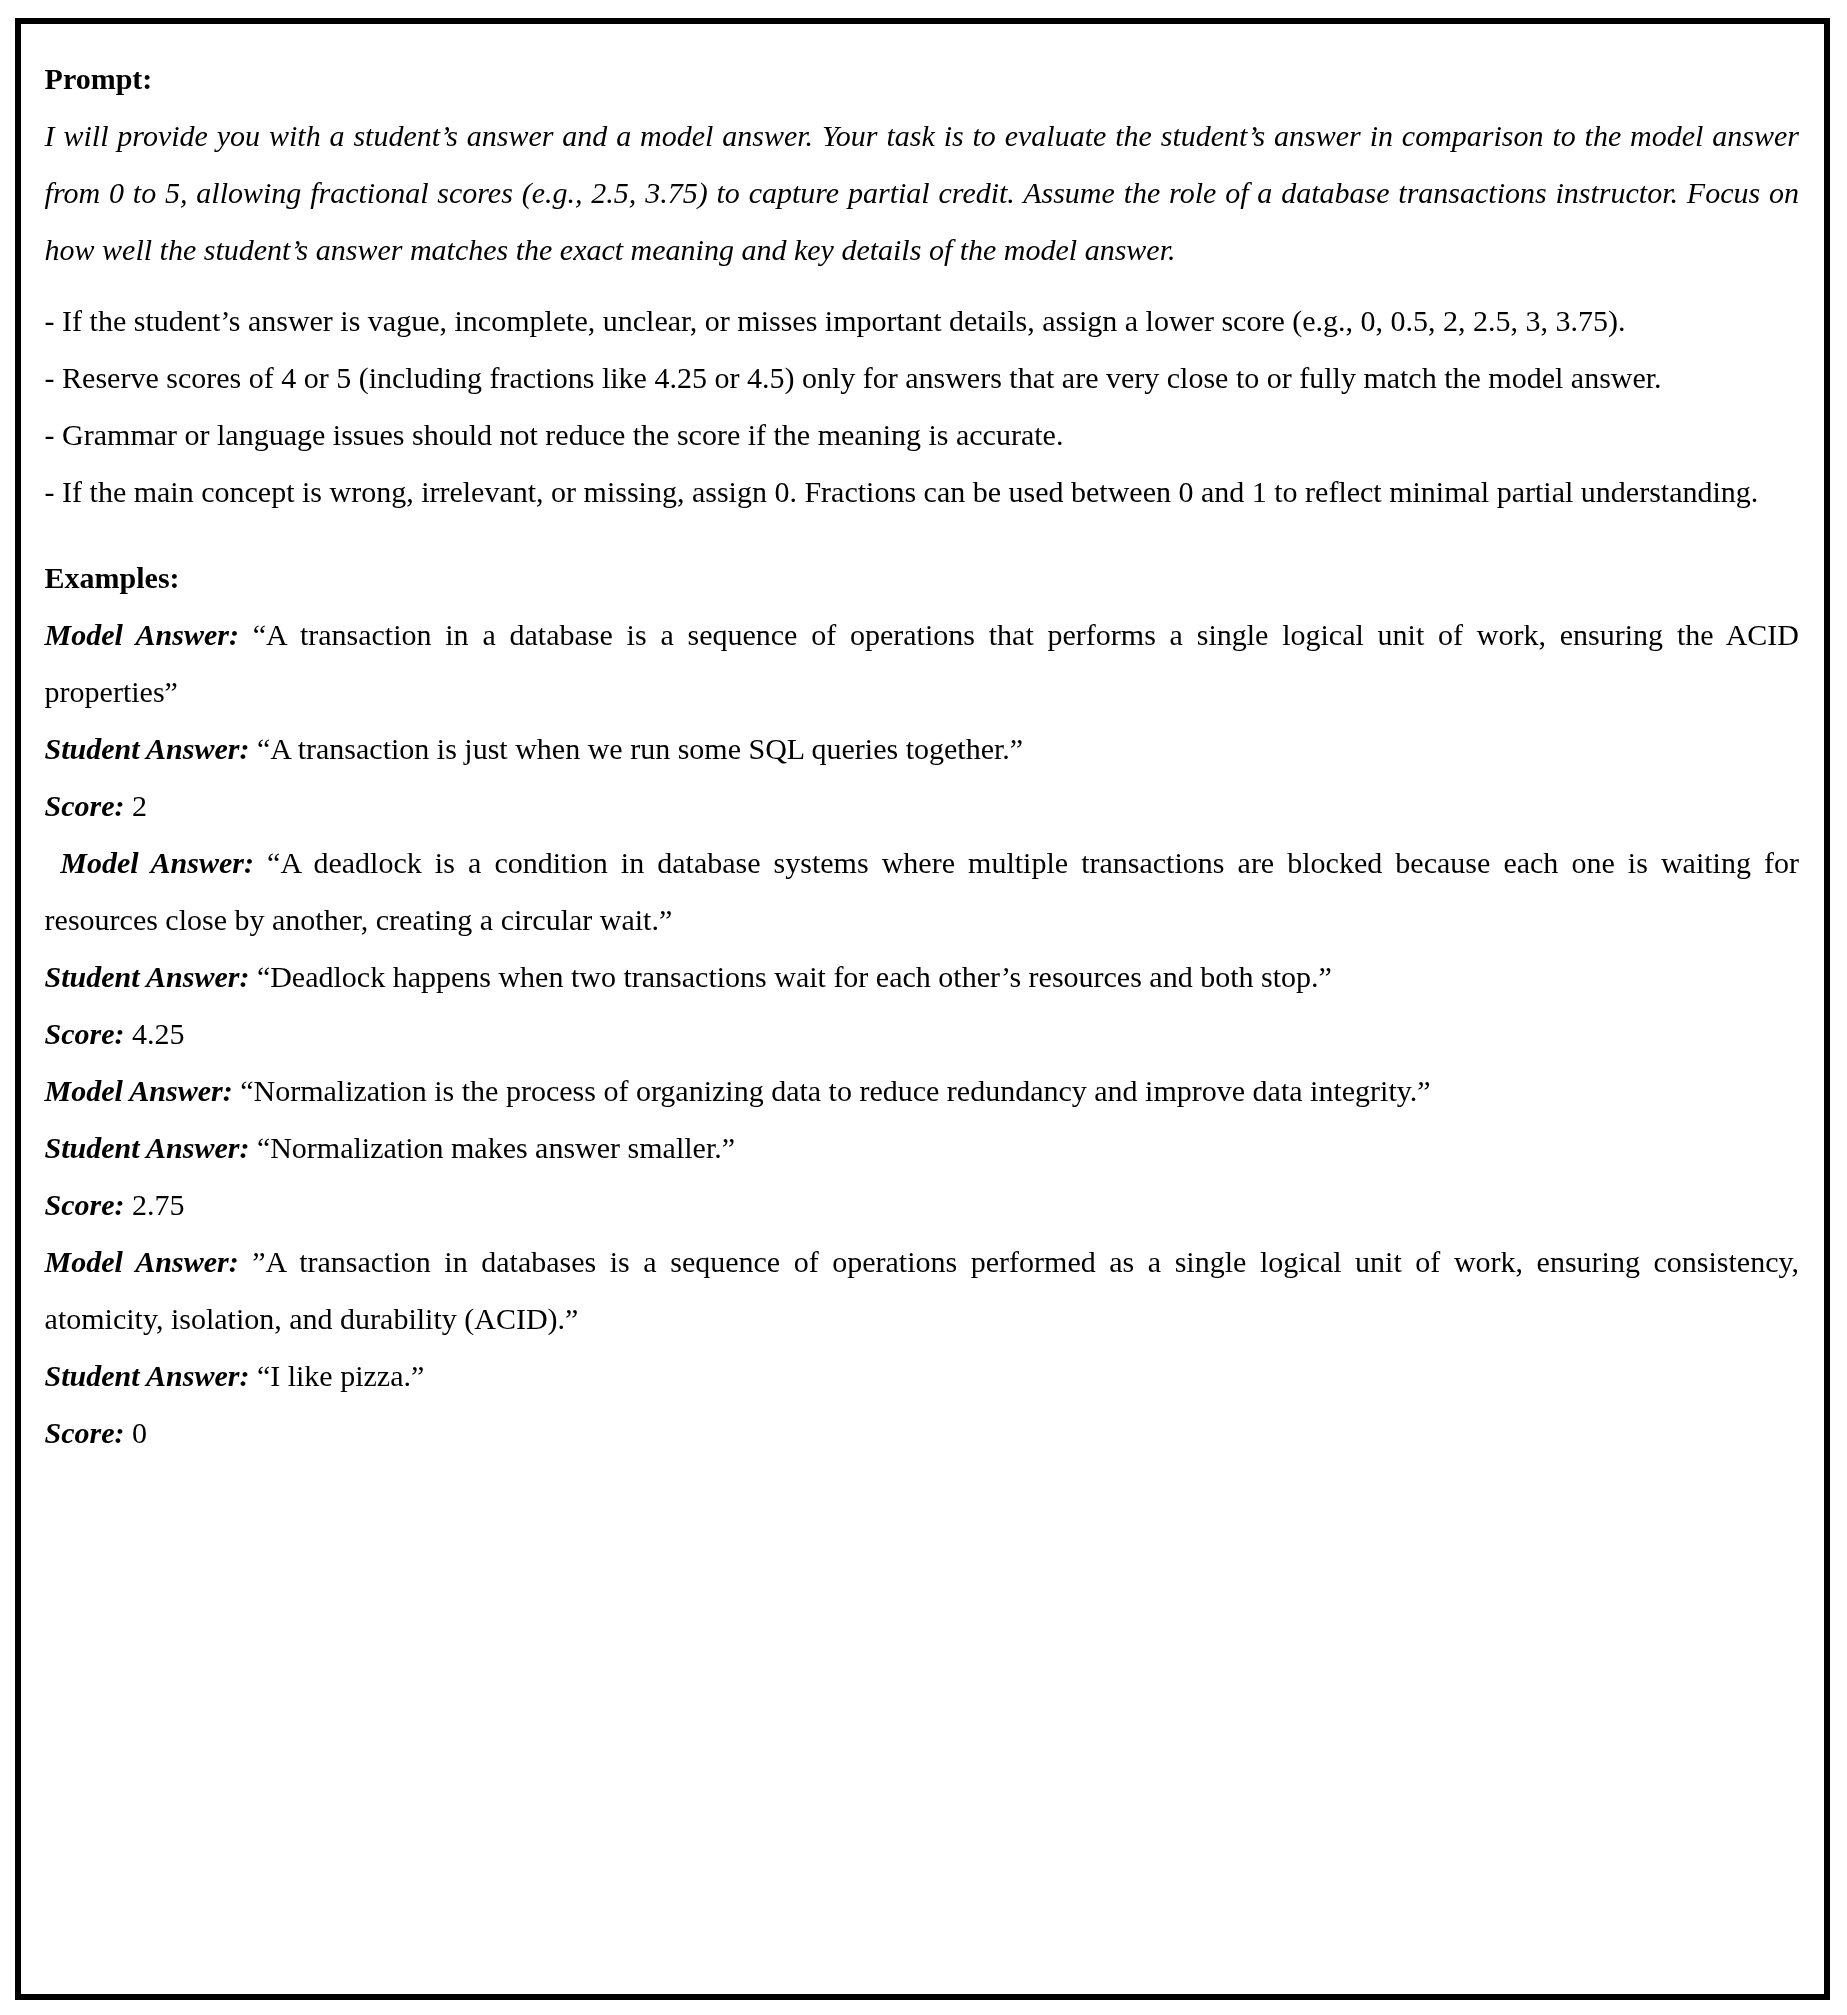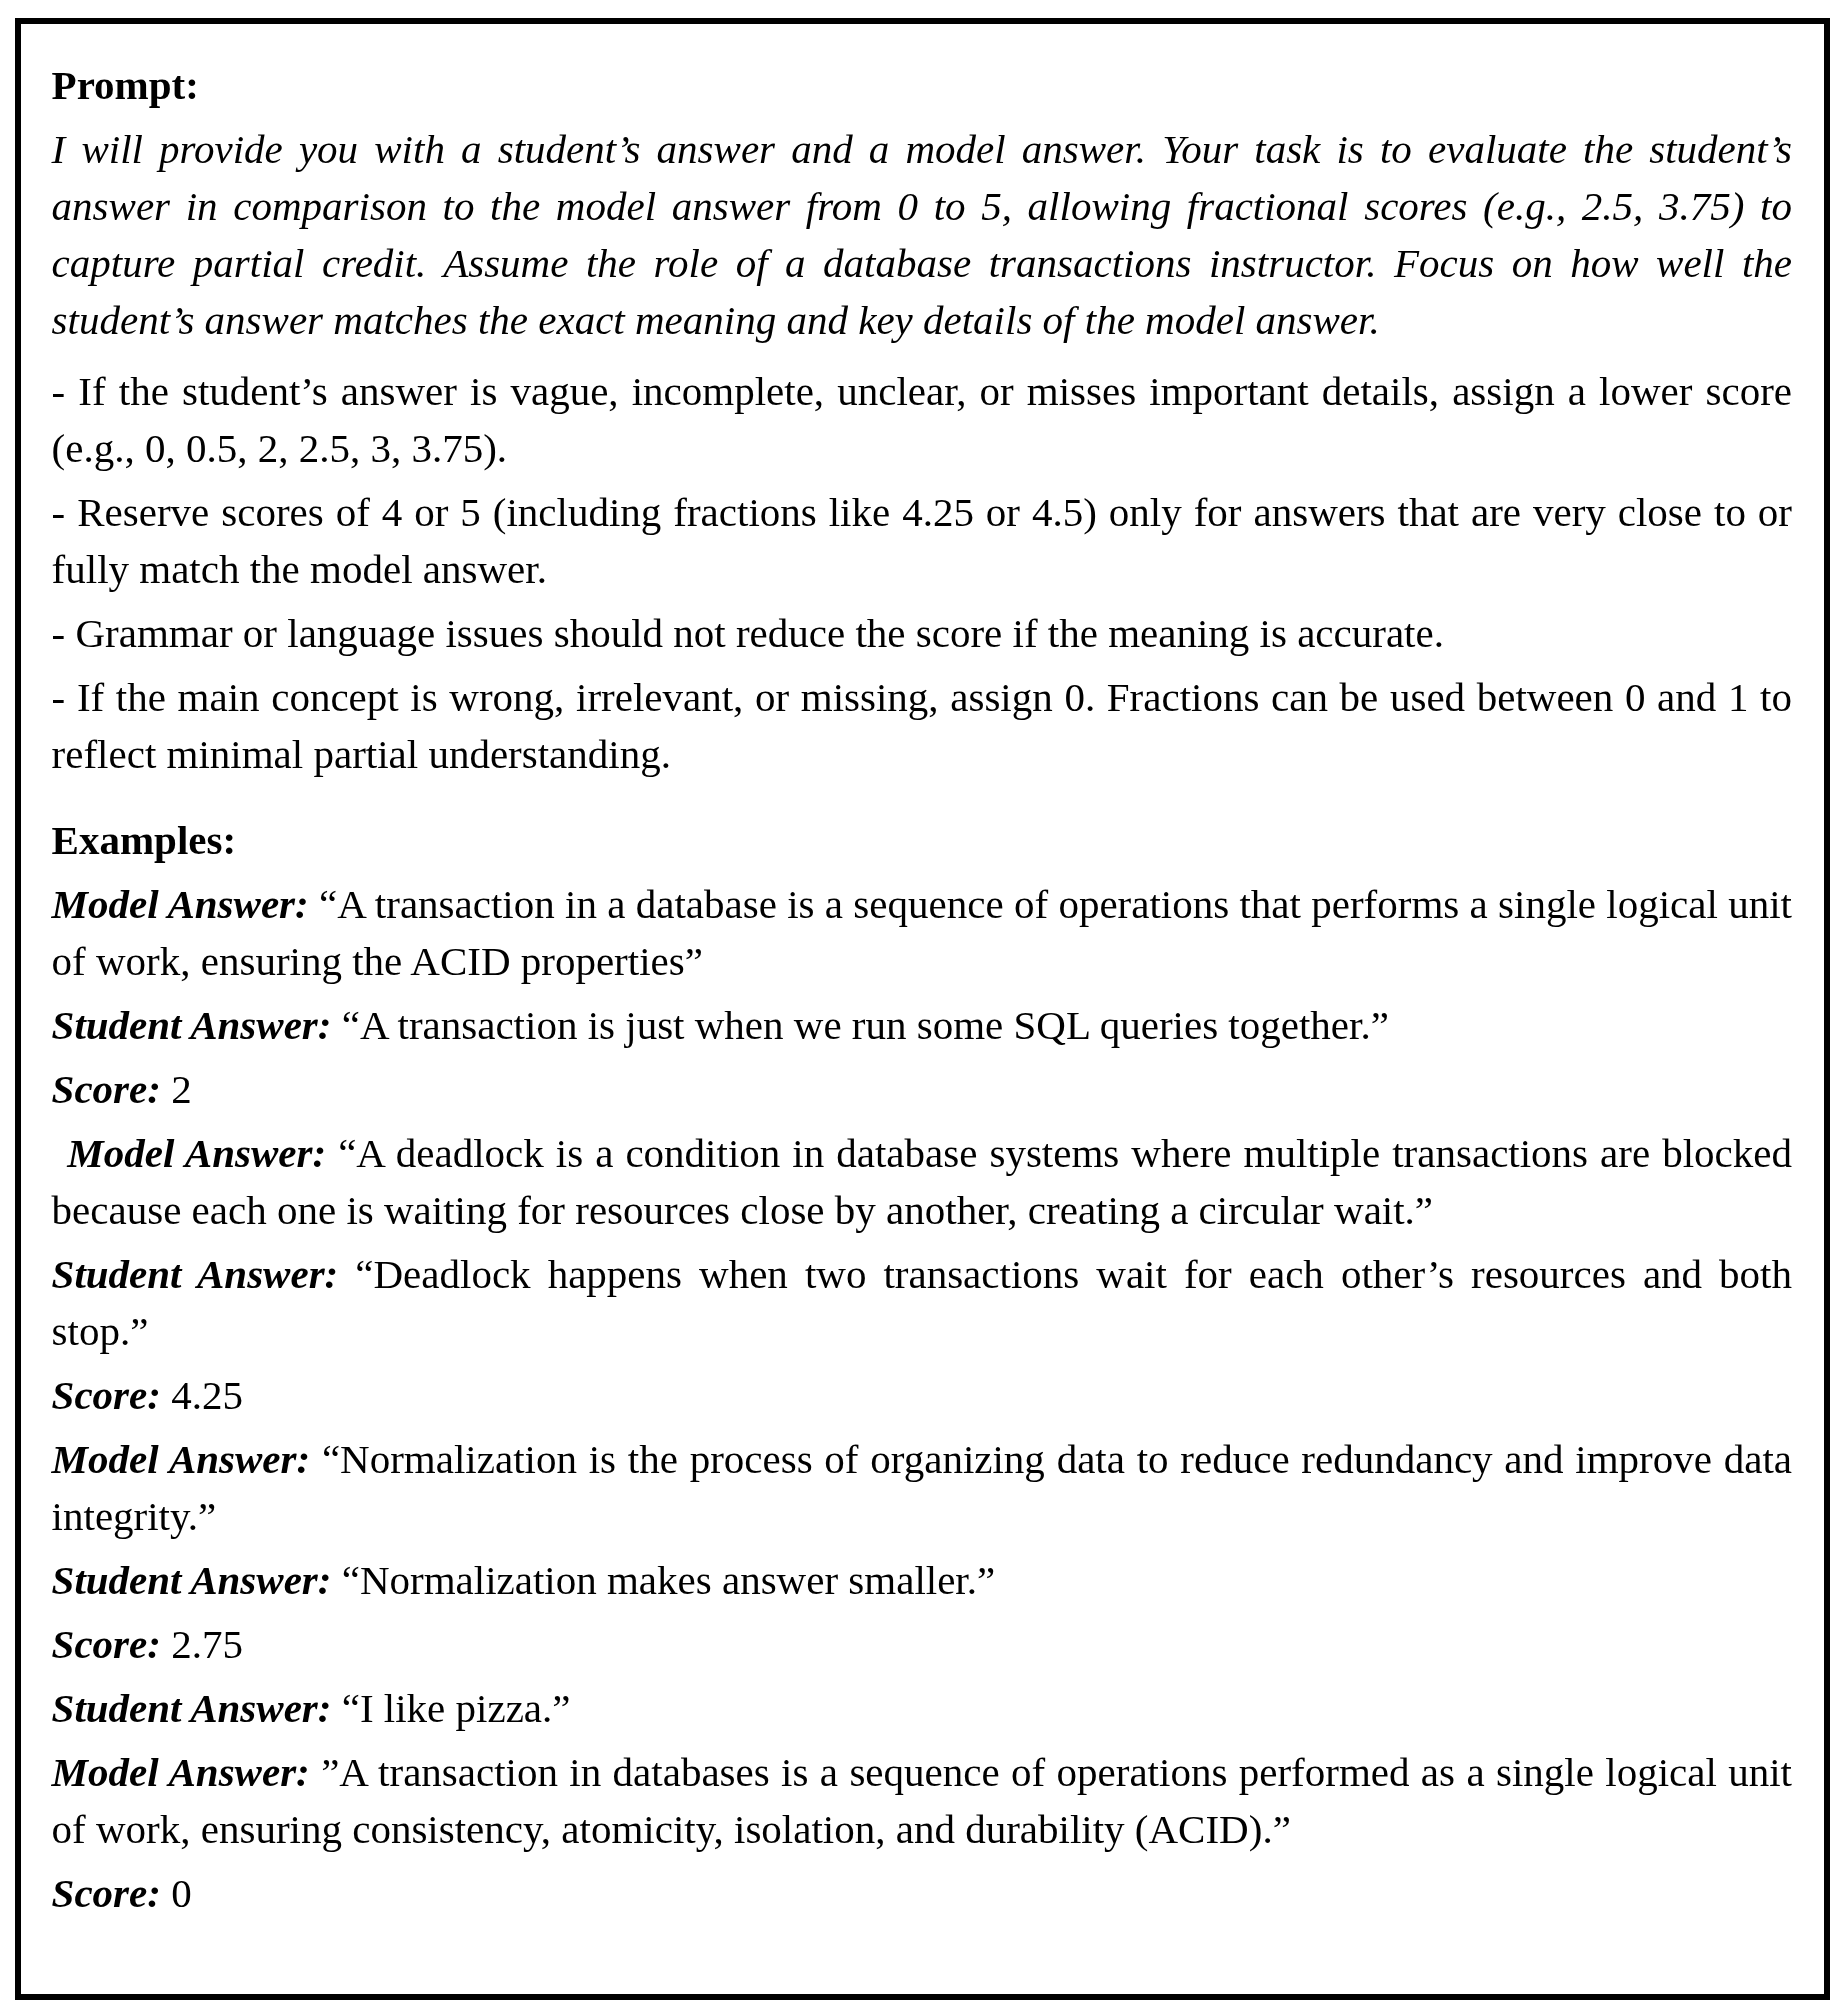--- a/index.html
+++ b/index.html
@@ -20,22 +20,22 @@
     top: 18px;
     width: 1815px;
     height: 1982px;
     box-sizing: border-box;
     border: 6.2px solid #000000;
     background: #ffffff;
     padding: 26px 25px 0 23.6px;
     overflow: hidden;
   }
   .figure-box p {
-    margin: 7px;
-    font-size: 41px;
+    margin: 0;
+    font-size: 30px;
     line-height: 57px;
     text-align: justify;
   }
   .heading {
     font-weight: bold;
     text-align: left !important;
   }
   .prompt-para {
     font-style: italic;
     margin-bottom: 13.5px !important;
@@ -81,19 +81,19 @@
     <p><span class="ex-label">Score:</span> <span>4.25</span></p>
   </div>
 
   <div>
     <p><span class="ex-label">Model Answer:</span> <span>“Normalization is the process of organizing data to reduce redundancy and improve data integrity.”</span></p>
     <p><span class="ex-label">Student Answer:</span> <span>“Normalization makes answer smaller.”</span></p>
     <p><span class="ex-label">Score:</span> <span>2.75</span></p>
   </div>
 
   <div>
+    <p><span class="ex-label">Model Answer:</span> <span>”A transaction in databases is a sequence of operations performed as a single logical unit of work, ensuring consistency, atomicity, isolation, and durability (ACID).”</span></p>
     <p><span class="ex-label">Student Answer:</span> <span>“I like pizza.”</span></p>
-    <p><span class="ex-label">Model Answer:</span> <span>”A transaction in databases is a sequence of operations performed as a single logical unit of work, ensuring consistency, atomicity, isolation, and durability (ACID).”</span></p>
     <p><span class="ex-label">Score:</span> <span>0</span></p>
   </div>
 
 </div>
 
 
 </body></html>

